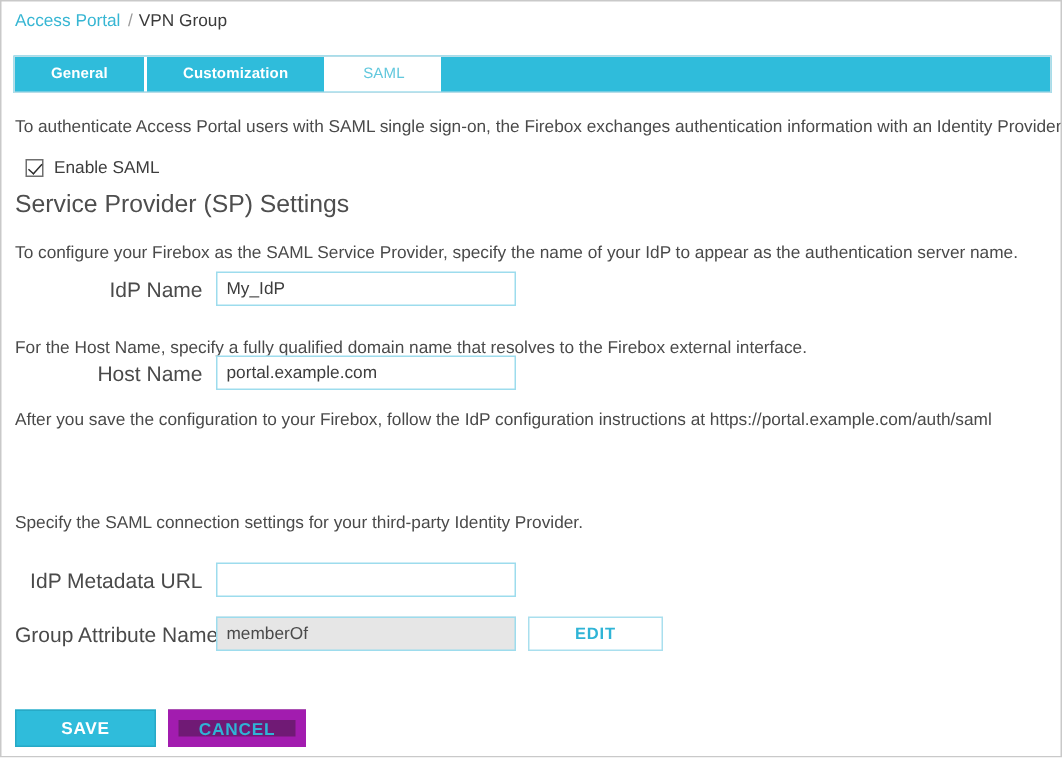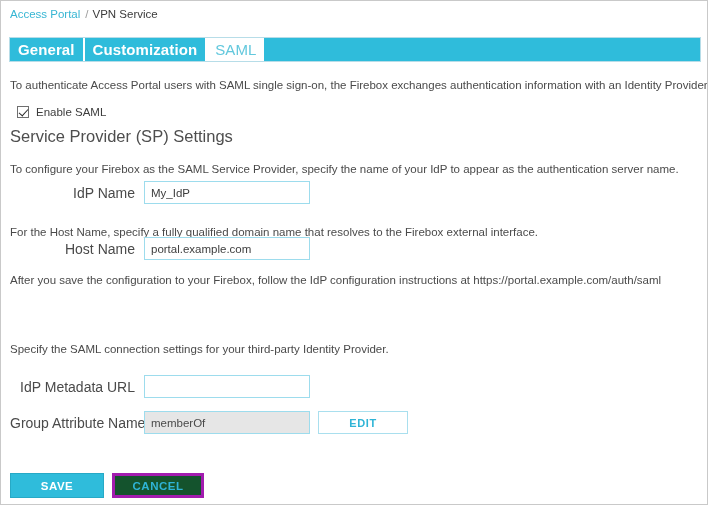--- a/index.html
+++ b/index.html
@@ -55,24 +55,24 @@
     border: 1px solid #b7dde8;
     box-sizing: border-box;
     display: flex;
     align-items: stretch;
   }
   .tab {
     display: flex;
     align-items: center;
     justify-content: center;
     box-sizing: border-box;
-    font-size: 15px;
+    font-size: 10px;
     color: #ffffff;
     font-weight: bold;
-    padding: 0 8px;
+    padding: 0 24px;
     cursor: pointer;
     border-right: 2px solid #ffffff;
     white-space: nowrap;
     letter-spacing: 0.1px;
   }
   .tab.active {
     background: #ffffff;
     color: #62c8dd;
     font-weight: normal;
     border-right: none;
@@ -153,21 +153,21 @@
   .flabel {
     width: 134px;
     text-align: right;
     font-size: 14px;
     color: #4a4a4a;
     padding-right: 9px;
     box-sizing: border-box;
     white-space: nowrap;
   }
   .finput {
-    width: 166px;
+    width: 200px;
     height: 23px;
     box-sizing: border-box;
     border: 1px solid #9ddced;
     background: #ffffff;
     font-family: "Liberation Sans", sans-serif;
     font-size: 11.5px;
     color: #3d3d3d;
     padding: 0 6px;
     outline: none;
   }
@@ -210,32 +210,32 @@
   }
   .btn-save {
     width: 94px;
     background: #2fbcdb;
     border: 1px solid #27a9c6;
     color: #ffffff;
   }
   .btn-cancel {
     width: 92px;
     margin-left: 8px;
-    background: #14532d;
-    border: 3px solid #a21caf;
+    background: #701a75;
+    border: 7px solid #a21caf;
     color: #2fb4d6;
   }
 </style>
 </head>
 <body>
 
 <div class="page">
 
   <div class="breadcrumb">
-    <span class="crumb-link">Access Portal</span><span class="crumb-sep">/</span><span class="crumb-current">VPN Service</span>
+    <span class="crumb-link">Access Portal</span><span class="crumb-sep">/</span><span class="crumb-current">VPN Group</span>
   </div>
 
   <div class="tabbar">
     <div class="tab">General</div>
     <div class="tab">Customization</div>
     <div class="tab active">SAML</div>
     <div class="tabfill"></div>
   </div>
 
   <div class="intro">To authenticate Access Portal users with SAML single sign-on, the Firebox exchanges authentication information with an Identity Provider (IdP) you specify.</div>

